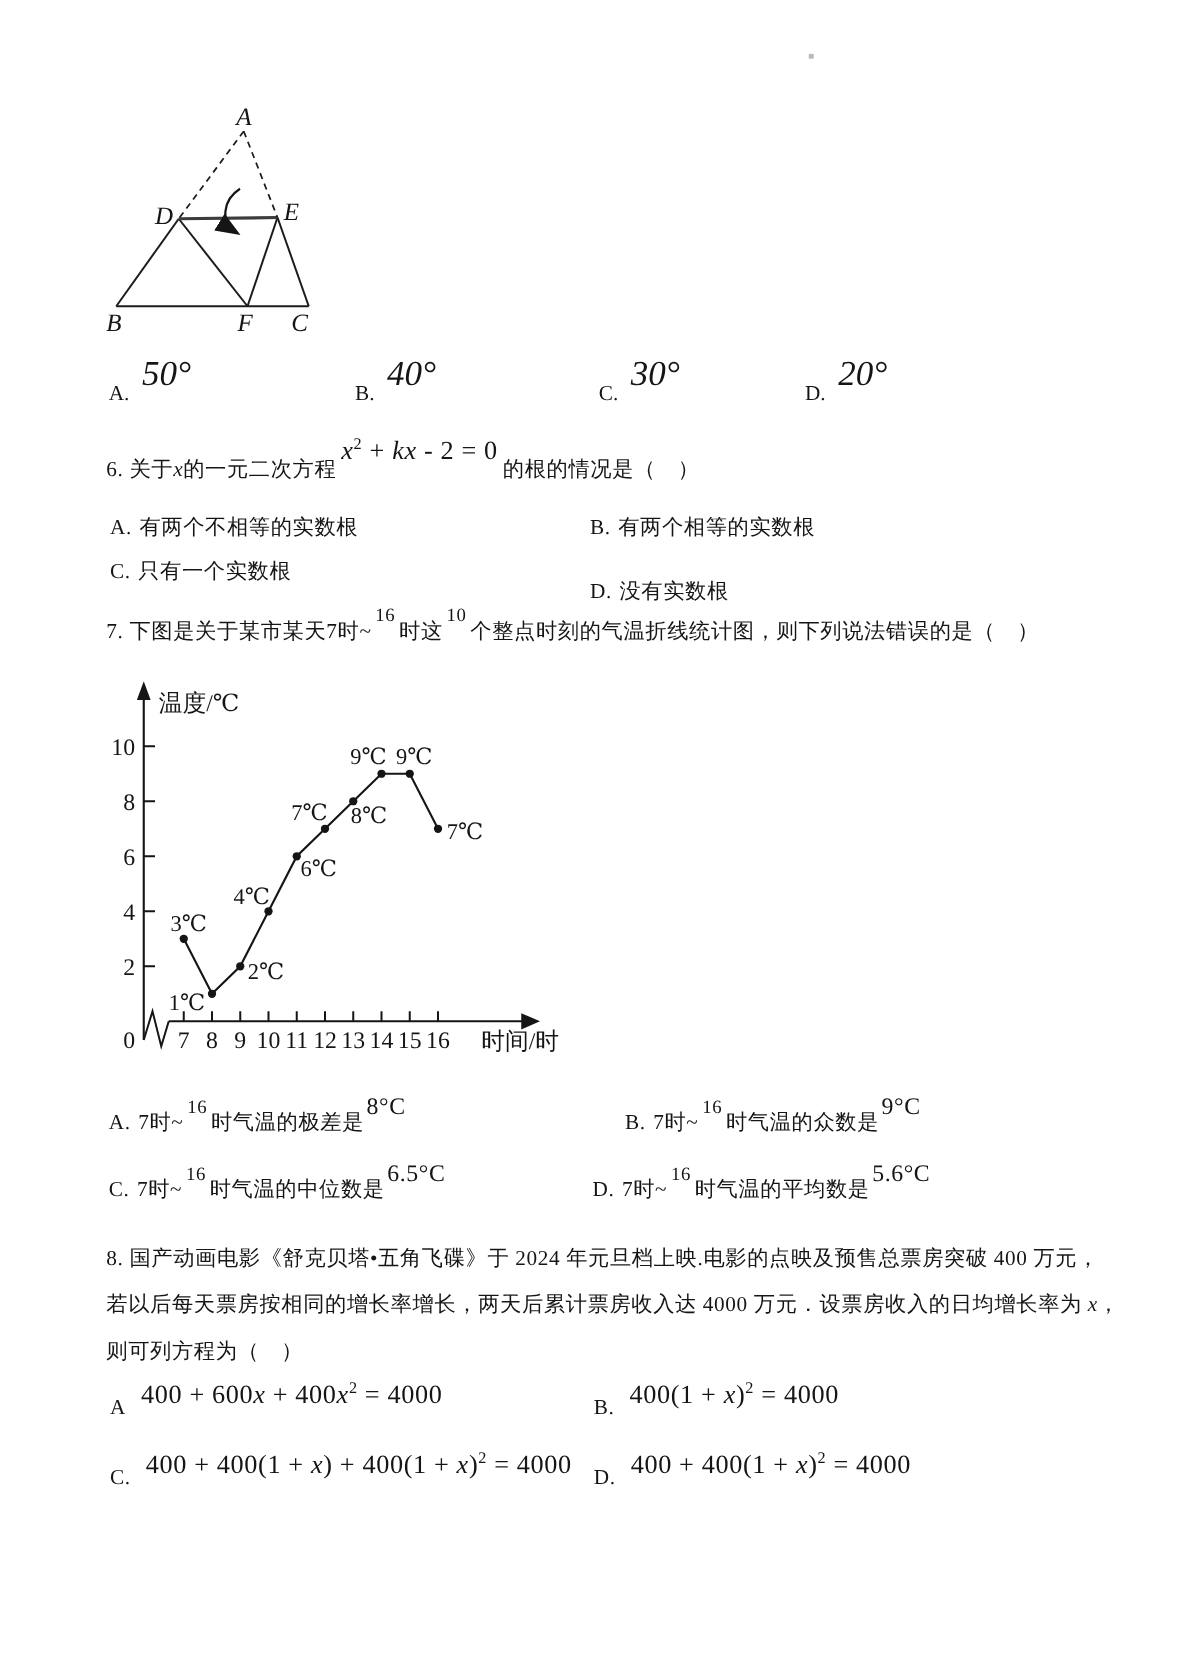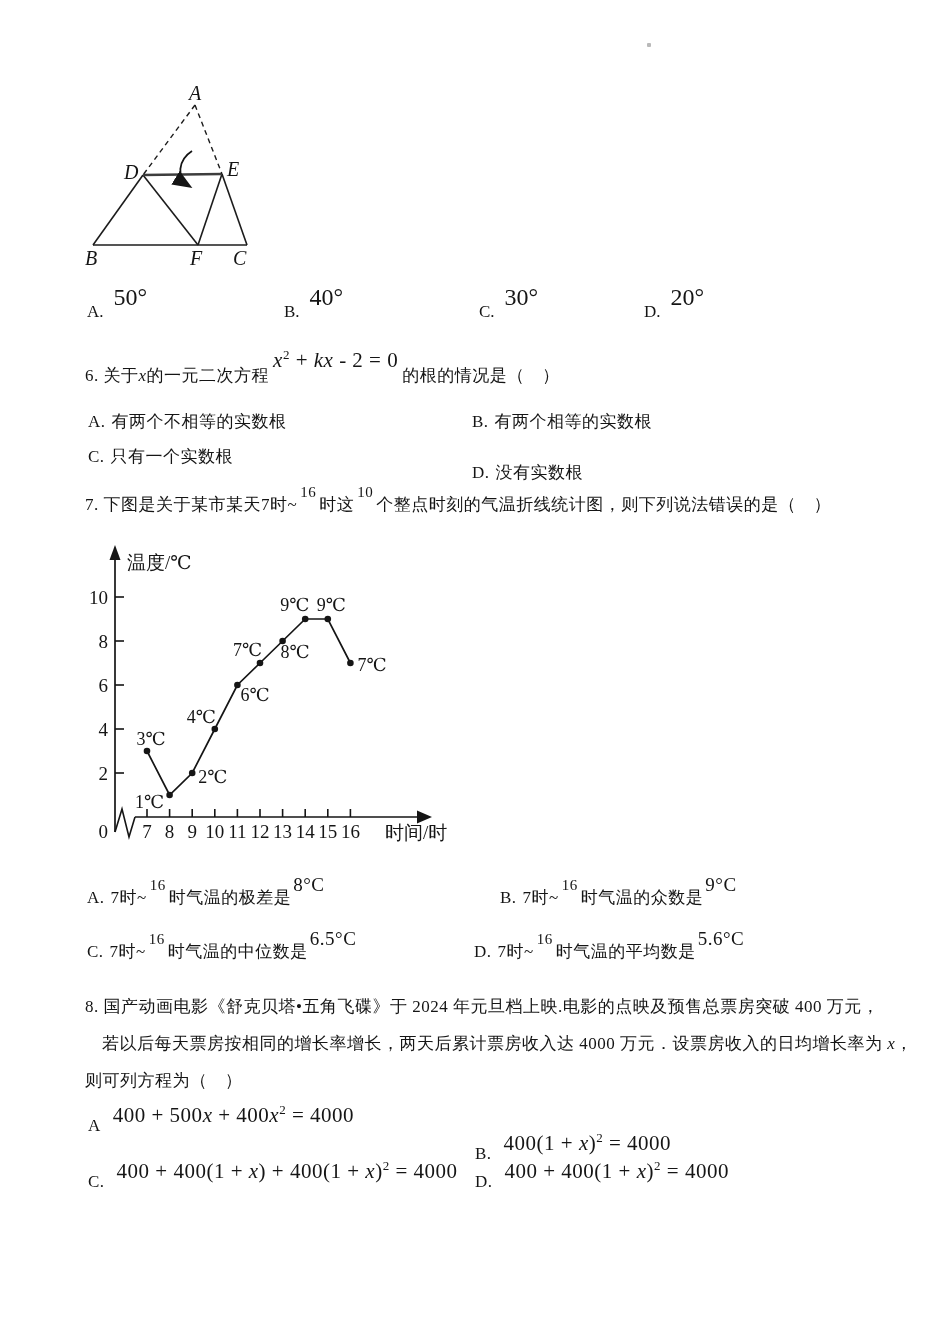--- a/index.html
+++ b/index.html
@@ -6,21 +6,21 @@
   body{
     width:950px;height:1344px;background:#ffffff;position:relative;
     font-family:"Liberation Serif","DejaVu Serif",serif;color:#151515;
     overflow:hidden;
   }
   .abs{position:absolute;white-space:nowrap;}
   .cjk{font-size:17px;letter-spacing:0.5px;}
   .letter{font-size:17px;margin-right:6px;}
   .raised{display:inline-block;transform:translateY(-13px);font-size:15px;padding:0 3px;}
   .rval{display:inline-block;transform:translateY(-12px);font-size:19px;padding-left:2px;font-family:Liberation Serif, serif;}
-  .bigval{display:inline-block;transform:translateY(-12px);font-size:24px;padding-left:4px;}
+  .bigval{display:inline-block;transform:translateY(-12px);font-size:28px;padding-left:4px;font-style:italic;}
   .formula{display:inline-block;transform:translateY(-14px);font-size:21px;padding:0 4px;}
   .formula sup,.f8 sup{font-size:13px;vertical-align:super;line-height:0;}
   .f8{display:inline-block;transform:translateY(-9px);font-size:21px;padding-left:6px;}
   .f8 i,.formula i{font-style:italic;}
   svg text{font-family:"Liberation Serif","DejaVu Serif",serif;fill:#151515;}
   .figlabel{font-size:20px;font-style:italic;}
   .stray{position:absolute;width:4px;height:4px;background:#b9b9b9;border-radius:1px;}
 </style>
 </head>
 <body>
@@ -132,19 +132,19 @@
     <circle cx="265.4" cy="118" r="3.3" fill="#151515"></circle>
     <text x="272.4" y="126" font-size="18" text-anchor="start">7℃</text>
   </svg>
 
 <div class="abs cjk" style="left:87px;top:886px;"><span class="letter">A.</span><span>7时~</span><span class="raised">16</span><span>时气温的极差是</span><span class="rval">8°C</span></div>
 <div class="abs cjk" style="left:500px;top:886px;"><span class="letter">B.</span><span>7时~</span><span class="raised">16</span><span>时气温的众数是</span><span class="rval">9°C</span></div>
 <div class="abs cjk" style="left:87px;top:940px;"><span class="letter">C.</span><span>7时~</span><span class="raised">16</span><span>时气温的中位数是</span><span class="rval">6.5°C</span></div>
 <div class="abs cjk" style="left:474px;top:940px;"><span class="letter">D.</span><span>7时~</span><span class="raised">16</span><span>时气温的平均数是</span><span class="rval">5.6°C</span></div>
 
 <div class="abs cjk" style="left:85px;top:995px;">8. 国产动画电影《舒克贝塔•五角飞碟》于 2024 年元旦档上映.电影的点映及预售总票房突破 400 万元，</div>
-<div class="abs cjk" style="left:102px;top:1032px;"><span>若以后每天票房按相同的增长率增长，两天后累计票房收入达 4000 万元．设票房收入的日均增长率为 </span><i>x</i><span>，</span></div>
+<div class="abs cjk" style="left:85px;top:1032px;"><span>若以后每天票房按相同的增长率增长，两天后累计票房收入达 4000 万元．设票房收入的日均增长率为 </span><i>x</i><span>，</span></div>
 <div class="abs cjk" style="left:85px;top:1069px;">则可列方程为（　）</div>
 
-<div class="abs cjk" style="left:88px;top:1112px;"><span class="letter">A</span><span class="f8"><span>400 + 500</span><i>x</i><span> + 400</span><i>x</i><span></span><sup>2</sup><span> = 4000</span></span></div>
-<div class="abs cjk" style="left:475px;top:1140px;"><span class="letter">B.</span><span class="f8"><span>400(1 + </span><i>x</i><span>)</span><i></i><span></span><sup>2</sup><span> = 4000</span></span></div>
+<div class="abs cjk" style="left:88px;top:1112px;"><span class="letter">A</span><span class="f8"><span>400 + 600</span><i>x</i><span> + 400</span><i>x</i><span></span><sup>2</sup><span> = 4000</span></span></div>
+<div class="abs cjk" style="left:475px;top:1112px;"><span class="letter">B.</span><span class="f8"><span>400(1 + </span><i>x</i><span>)</span><i></i><span></span><sup>2</sup><span> = 4000</span></span></div>
 <div class="abs cjk" style="left:88px;top:1168px;"><span class="letter">C.</span><span class="f8"><span>400 + 400(1 + </span><i>x</i><span>) + 400(1 + </span><i>x</i><span>)</span><sup>2</sup><span> = 4000</span></span></div>
 <div class="abs cjk" style="left:475px;top:1168px;"><span class="letter">D.</span><span class="f8"><span>400 + 400(1 + </span><i>x</i><span>)</span><i></i><span></span><sup>2</sup><span> = 4000</span></span></div>
 
 </body></html>

